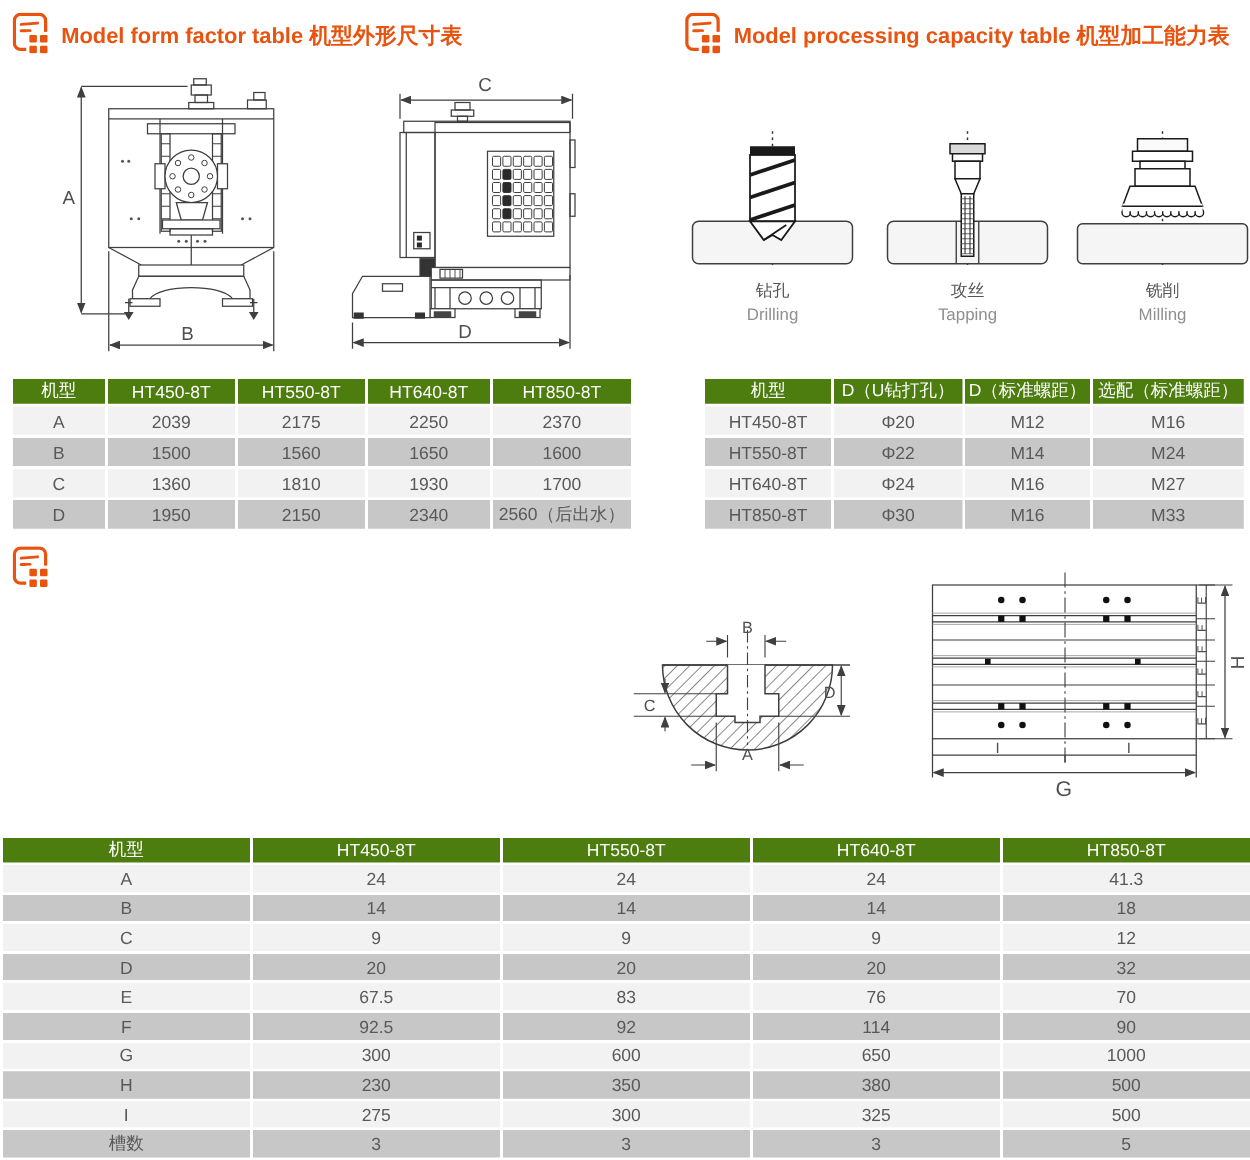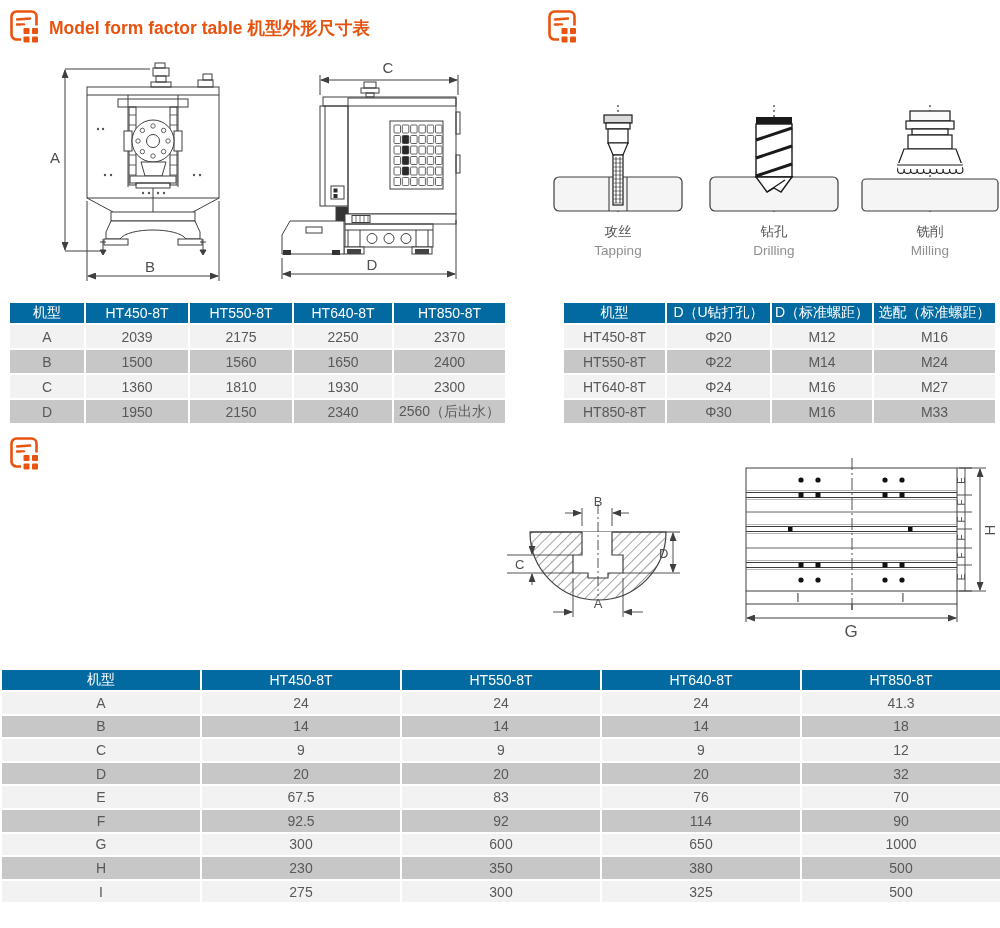--- a/index.html
+++ b/index.html
@@ -10,21 +10,21 @@
 
   
   .sec-title{display:flex;align-items:center;gap:9px;color:var(--accent);
              font-weight:bold;font-size:17.5px;white-space:nowrap;justify-content:flex-end;}
   .sec-title .ttl{padding-top:2px;}
 
   
   table{border-collapse:collapse;table-layout:fixed;}
   th,td{border:2px solid #fff;text-align:center;padding:0;white-space:nowrap;
         overflow:hidden;font-size:14px;font-weight:normal;}
-  th{background:#0369a1;color:#fff;height:20px;}
+  th{background:#4d7c0f;color:#fff;height:20px;}
   td{color:#595959;}
   tr.light td{background:#f2f2f2;}
   tr.dark td{background:#c7c7c7;}
   .t-top td{height:23px;}
   .t-bottom td{height:21.6px;}
 
   
   .proc-row{display:flex;justify-content:space-between;width:452px;}
   .proc-item{width:140px;text-align:center;}
   .proc-zh{font-size:13.5px;color:#555;margin-top:4px;}
@@ -55,20 +55,21 @@
   <svg width="30" height="33" viewBox="0 0 30 33">
     <rect x="1.5" y="1.5" width="25" height="28" rx="5" fill="none" stroke="#e8530f" stroke-width="2.6"></rect>
     <line x1="7" y1="9.5" x2="20" y2="8.5" stroke="#e8530f" stroke-width="2.4" stroke-linecap="round"></line>
     <line x1="7" y1="14.5" x2="14" y2="14.5" stroke="#e8530f" stroke-width="2.4" stroke-linecap="round"></line>
     <rect x="11" y="15.5" width="19" height="17.5" fill="#fff"></rect>
     <rect x="13.5" y="18" width="6" height="6" fill="#e8530f" rx="1"></rect>
     <rect x="22" y="18" width="6" height="6" fill="#e8530f" rx="1"></rect>
     <rect x="13.5" y="26.5" width="6" height="6" fill="#e8530f" rx="1"></rect>
     <rect x="22" y="26.5" width="6" height="6" fill="#e8530f" rx="1"></rect>
   </svg>
+  <span class="ttl"><span>Model processing capacity table</span> <span>机型加工能力表</span></span>
 </div>
 
 <svg class="abs" style="left:10px;top:55px;" width="250" height="240" viewBox="0 0 250 240">
   <defs>
     <marker id="arF" markerWidth="9" markerHeight="7" refX="8" refY="3.5" orient="auto-start-reverse" markerUnits="userSpaceOnUse">
       <path d="M0,0 L9,3.5 L0,7 Z" fill="#3f3f3f"></path>
     </marker>
   </defs>
   <g stroke="#3f3f3f" fill="none" stroke-width="1">
 
@@ -248,20 +249,37 @@
 
     <line x1="14" y1="203" x2="14" y2="224"></line>
     <line x1="188" y1="165" x2="188" y2="224"></line>
     <line x1="15" y1="219" x2="187" y2="219" marker-start="url(#arS)" marker-end="url(#arS)"></line>
   </g>
   <text class="dimlbl" x="120" y="18" text-anchor="middle">C</text>
   <text class="dimlbl" x="104" y="215" text-anchor="middle">D</text>
 </svg>
 
 <div class="abs proc-row" style="left:548px;top:103px;">
+  <div class="proc-item">
+    <svg width="140" height="112" viewBox="0 0 140 112">
+      <line x1="70" y1="2" x2="70" y2="110" stroke="#333" stroke-width="1.2" stroke-dasharray="2 3"></line>
+      <rect x="6" y="74" width="128" height="34" rx="5" fill="#f5f5f5" stroke="#3f3f3f" stroke-width="1.2"></rect>
+      <rect x="52" y="14" width="36" height="7" fill="#1a1a1a"></rect>
+      <rect x="52" y="21" width="36" height="53" fill="#fff" stroke="#1a1a1a" stroke-width="1.4"></rect>
+      <g stroke="#1a1a1a" stroke-width="3">
+        <line x1="52" y1="37" x2="88" y2="25"></line>
+        <line x1="52" y1="55" x2="88" y2="43"></line>
+        <line x1="52" y1="73" x2="88" y2="61"></line>
+      </g>
+      <polygon points="52,74 88,74 77,89 70,85 63,89" fill="#fff" stroke="#1a1a1a" stroke-width="1.4"></polygon>
+      <line x1="63" y1="89" x2="81" y2="77" stroke="#1a1a1a" stroke-width="1.4"></line>
+    </svg>
+    <div class="proc-zh">钻孔</div>
+    <div class="proc-en">Drilling</div>
+  </div>
   <div class="proc-item">
     <svg width="140" height="112" viewBox="0 0 140 112">
       <line x1="70" y1="2" x2="70" y2="110" stroke="#333" stroke-width="1.2" stroke-dasharray="2 3"></line>
       <rect x="6" y="74" width="128" height="34" rx="5" fill="#f5f5f5" stroke="#3f3f3f" stroke-width="1.2"></rect>
       <line x1="61" y1="74" x2="61" y2="108" stroke="#3f3f3f" stroke-width="1.1"></line>
       <line x1="79" y1="74" x2="79" y2="108" stroke="#3f3f3f" stroke-width="1.1"></line>
       <rect x="56" y="12" width="28" height="8" fill="#d9d9d9" stroke="#1a1a1a" stroke-width="1.2"></rect>
       <rect x="58" y="20" width="24" height="6" fill="#fff" stroke="#1a1a1a" stroke-width="1.2"></rect>
       <rect x="60" y="26" width="20" height="14" fill="#fff" stroke="#1a1a1a" stroke-width="1.2"></rect>
       <polygon points="60,40 80,40 75,52 65,52" fill="#fff" stroke="#1a1a1a" stroke-width="1.2"></polygon>
@@ -282,37 +300,20 @@
       </g>
       <line x1="68" y1="54" x2="68" y2="100" stroke="#1a1a1a" stroke-width="0.8"></line>
       <line x1="72" y1="54" x2="72" y2="100" stroke="#1a1a1a" stroke-width="0.8"></line>
     </svg>
     <div class="proc-zh">攻丝</div>
     <div class="proc-en">Tapping</div>
   </div>
   <div class="proc-item">
     <svg width="140" height="112" viewBox="0 0 140 112">
       <line x1="70" y1="2" x2="70" y2="110" stroke="#333" stroke-width="1.2" stroke-dasharray="2 3"></line>
-      <rect x="6" y="74" width="128" height="34" rx="5" fill="#f5f5f5" stroke="#3f3f3f" stroke-width="1.2"></rect>
-      <rect x="52" y="14" width="36" height="7" fill="#1a1a1a"></rect>
-      <rect x="52" y="21" width="36" height="53" fill="#fff" stroke="#1a1a1a" stroke-width="1.4"></rect>
-      <g stroke="#1a1a1a" stroke-width="3">
-        <line x1="52" y1="37" x2="88" y2="25"></line>
-        <line x1="52" y1="55" x2="88" y2="43"></line>
-        <line x1="52" y1="73" x2="88" y2="61"></line>
-      </g>
-      <polygon points="52,74 88,74 77,89 70,85 63,89" fill="#fff" stroke="#1a1a1a" stroke-width="1.4"></polygon>
-      <line x1="63" y1="89" x2="81" y2="77" stroke="#1a1a1a" stroke-width="1.4"></line>
-    </svg>
-    <div class="proc-zh">钻孔</div>
-    <div class="proc-en">Drilling</div>
-  </div>
-  <div class="proc-item">
-    <svg width="140" height="112" viewBox="0 0 140 112">
-      <line x1="70" y1="2" x2="70" y2="110" stroke="#333" stroke-width="1.2" stroke-dasharray="2 3"></line>
       <rect x="2" y="76" width="136" height="32" rx="4" fill="#f5f5f5" stroke="#3f3f3f" stroke-width="1.2"></rect>
       <rect x="50" y="8" width="40" height="10" fill="#fafafa" stroke="#1a1a1a" stroke-width="1.2"></rect>
       <rect x="46" y="18" width="48" height="8" fill="#fff" stroke="#1a1a1a" stroke-width="1.2"></rect>
       <rect x="52" y="26" width="36" height="6" fill="#fff" stroke="#1a1a1a" stroke-width="1.2"></rect>
       <rect x="48" y="32" width="44" height="14" fill="#fff" stroke="#1a1a1a" stroke-width="1.2"></rect>
       <polygon points="44,46 96,46 102,62 38,62" fill="#fff" stroke="#1a1a1a" stroke-width="1.2"></polygon>
       <g fill="#fff" stroke="#1a1a1a" stroke-width="1.1">
         <circle cx="41" cy="67" r="3.4"></circle>
           <circle cx="47.5" cy="67" r="3.4"></circle>
           <circle cx="54" cy="67" r="3.4"></circle>
@@ -355,28 +356,28 @@
         <td>2039</td>
         <td>2175</td>
         <td>2250</td>
         <td>2370</td>
       </tr>
       <tr class="dark">
         <td>B</td>
         <td>1500</td>
         <td>1560</td>
         <td>1650</td>
-        <td>2400</td>
+        <td>1600</td>
       </tr>
       <tr class="light">
         <td>C</td>
         <td>1360</td>
         <td>1810</td>
         <td>1930</td>
-        <td>2300</td>
+        <td>1700</td>
       </tr>
       <tr class="dark">
         <td>D</td>
         <td>1950</td>
         <td>2150</td>
         <td>2340</td>
         <td>2560（后出水）</td>
       </tr>
     </tbody>
   </table>
@@ -640,14 +641,21 @@
         <td>380</td>
         <td>500</td>
       </tr>
       <tr class="light">
         <td>I</td>
         <td>275</td>
         <td>300</td>
         <td>325</td>
         <td>500</td>
       </tr>
+      <tr class="dark">
+        <td>槽数</td>
+        <td>3</td>
+        <td>3</td>
+        <td>3</td>
+        <td>5</td>
+      </tr>
     </tbody>
   </table>
 
 </body></html>

